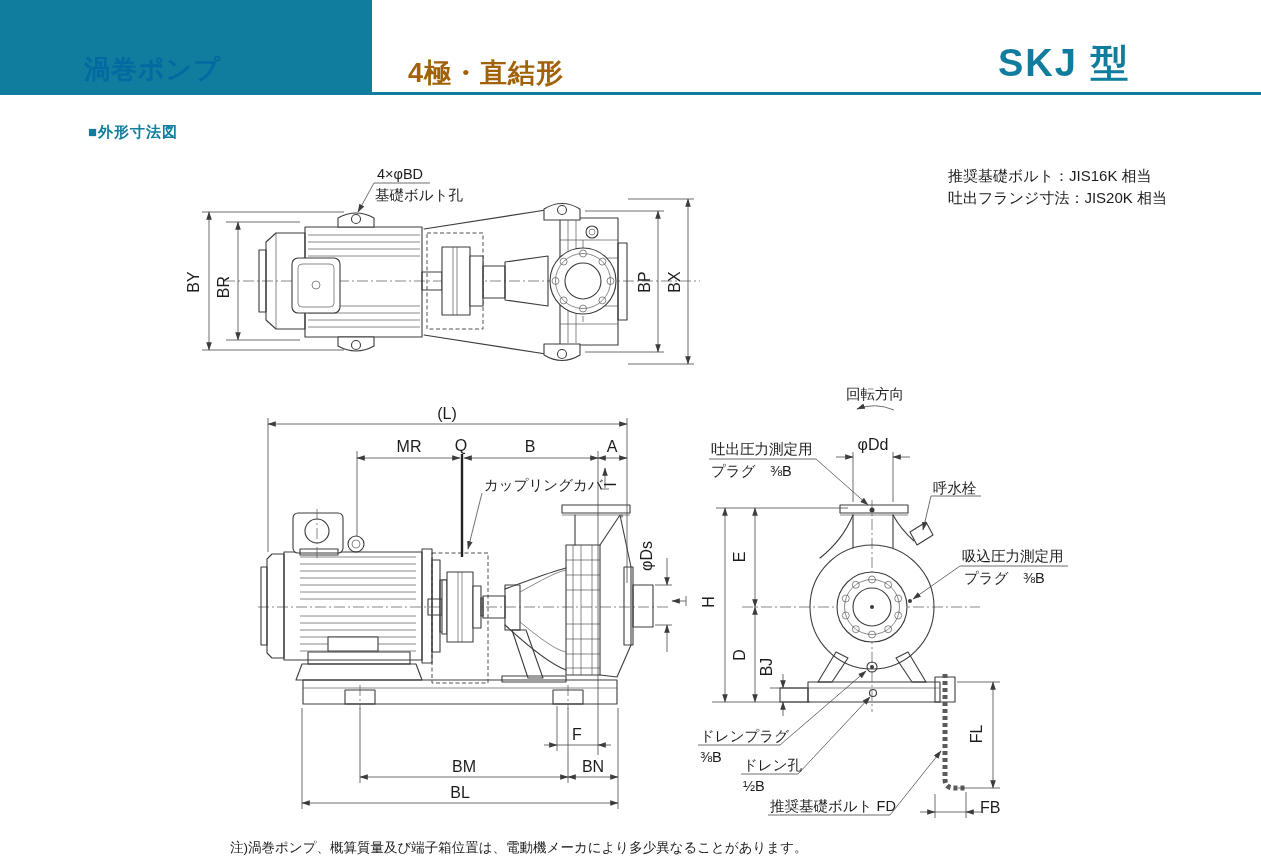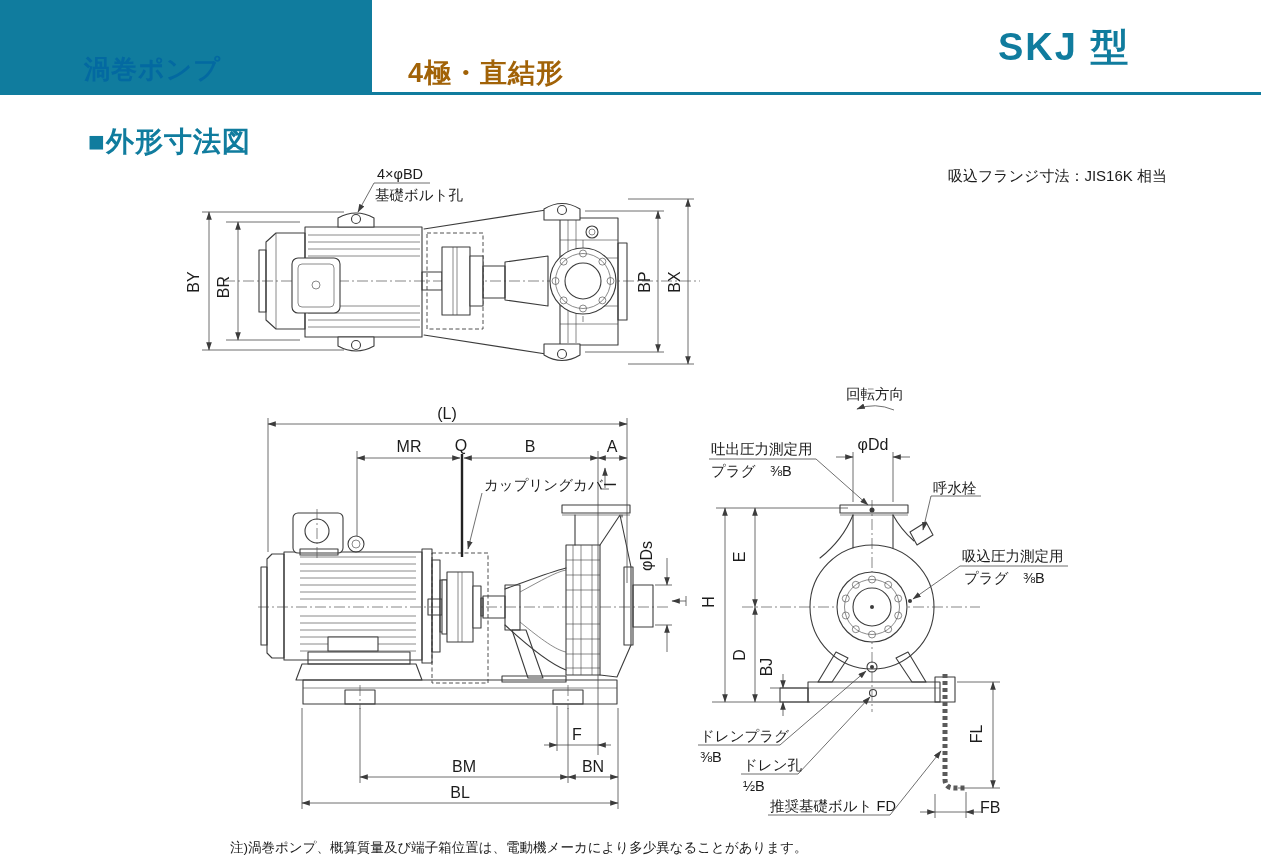--- a/index.html
+++ b/index.html
@@ -3,23 +3,23 @@
 <meta charset="utf-8">
 <style>
   html,body{margin:0;padding:0;background:#ffffff;}
   body{width:1261px;height:867px;position:relative;overflow:hidden;
        font-family:"Liberation Sans",sans-serif;color:#1b1b1b;}
   .abs{position:absolute;}
   
   .hdr-block{left:0;top:0;width:372px;height:95px;background:#107c9e;}
   .hdr-category{left:84px;top:52px;font-size:26px;font-weight:bold;color:#0369a1;letter-spacing:1px;}
   .hdr-subtitle{left:408px;top:55px;font-size:27px;font-weight:bold;color:#a16207;letter-spacing:1px;}
-  .hdr-model{left:998px;top:22px;font-size:38px;font-weight:bold;color:#107c9e;letter-spacing:2px;}
+  .hdr-model{left:998px;top:38px;font-size:38px;font-weight:bold;color:#107c9e;letter-spacing:2px;}
   .hdr-rule{left:372px;top:92px;width:889px;height:3px;background:#107c9e;}
-  .section-title{left:88px;top:123px;font-size:28px;font-weight:bold;color:#107c9e;letter-spacing:1px;}
+  .section-title{left:88px;top:123px;font-size:15px;font-weight:bold;color:#107c9e;letter-spacing:1px;}
   .flange-note{left:948px;top:165px;font-size:15px;line-height:22px;color:#1b1b1b;}
   .footnote{left:230px;top:839px;font-size:13.5px;color:#1b1b1b;}
   
   #drawing{left:0;top:0;width:1261px;height:867px;}
   .ln{stroke:#3c3c3c;stroke-width:1.1;fill:none;stroke-linejoin:round;stroke-linecap:round;}
   .lnw{stroke:#3c3c3c;stroke-width:1.1;fill:#ffffff;stroke-linejoin:round;}
   .tn{stroke:#4a4a4a;stroke-width:.65;fill:none;}
   .dim{stroke:#4a4a4a;stroke-width:.8;fill:none;}
   .cl{stroke:#555;stroke-width:.7;fill:none;stroke-dasharray:11 3 2 3;}
   .dsh{stroke:#3c3c3c;stroke-width:.9;fill:none;stroke-dasharray:4 2.5;}
@@ -32,21 +32,22 @@
 </head>
 <body>
 
 <div class="abs hdr-block"></div>
 <div class="abs hdr-rule"></div>
 <div class="abs hdr-category">渦巻ポンプ</div>
 <div class="abs hdr-subtitle">4極・直結形</div>
 <div class="abs hdr-model">SKJ 型</div>
 <div class="abs section-title">■外形寸法図</div>
 <div class="abs flange-note">
-  <div>吸込フランジ寸法：JIS16K 相当</div>
+  <div>推奨基礎ボルト：JIS16K 相当</div>
+  <div>吐出フランジ寸法：JIS20K 相当</div>
 </div>
 <div class="abs footnote">注)渦巻ポンプ、概算質量及び端子箱位置は、電動機メーカにより多少異なることがあります。</div>
 
 <svg id="drawing" class="abs" viewBox="0 0 1261 867">
   <defs>
     <marker id="ah" viewBox="0 0 12 8" refX="11.2" refY="4" markerWidth="11" markerHeight="7" orient="auto-start-reverse">
         <path d="M0,0 L12,4 L0,8 Z" fill="#3c3c3c"></path>
       </marker>
   </defs>
 

